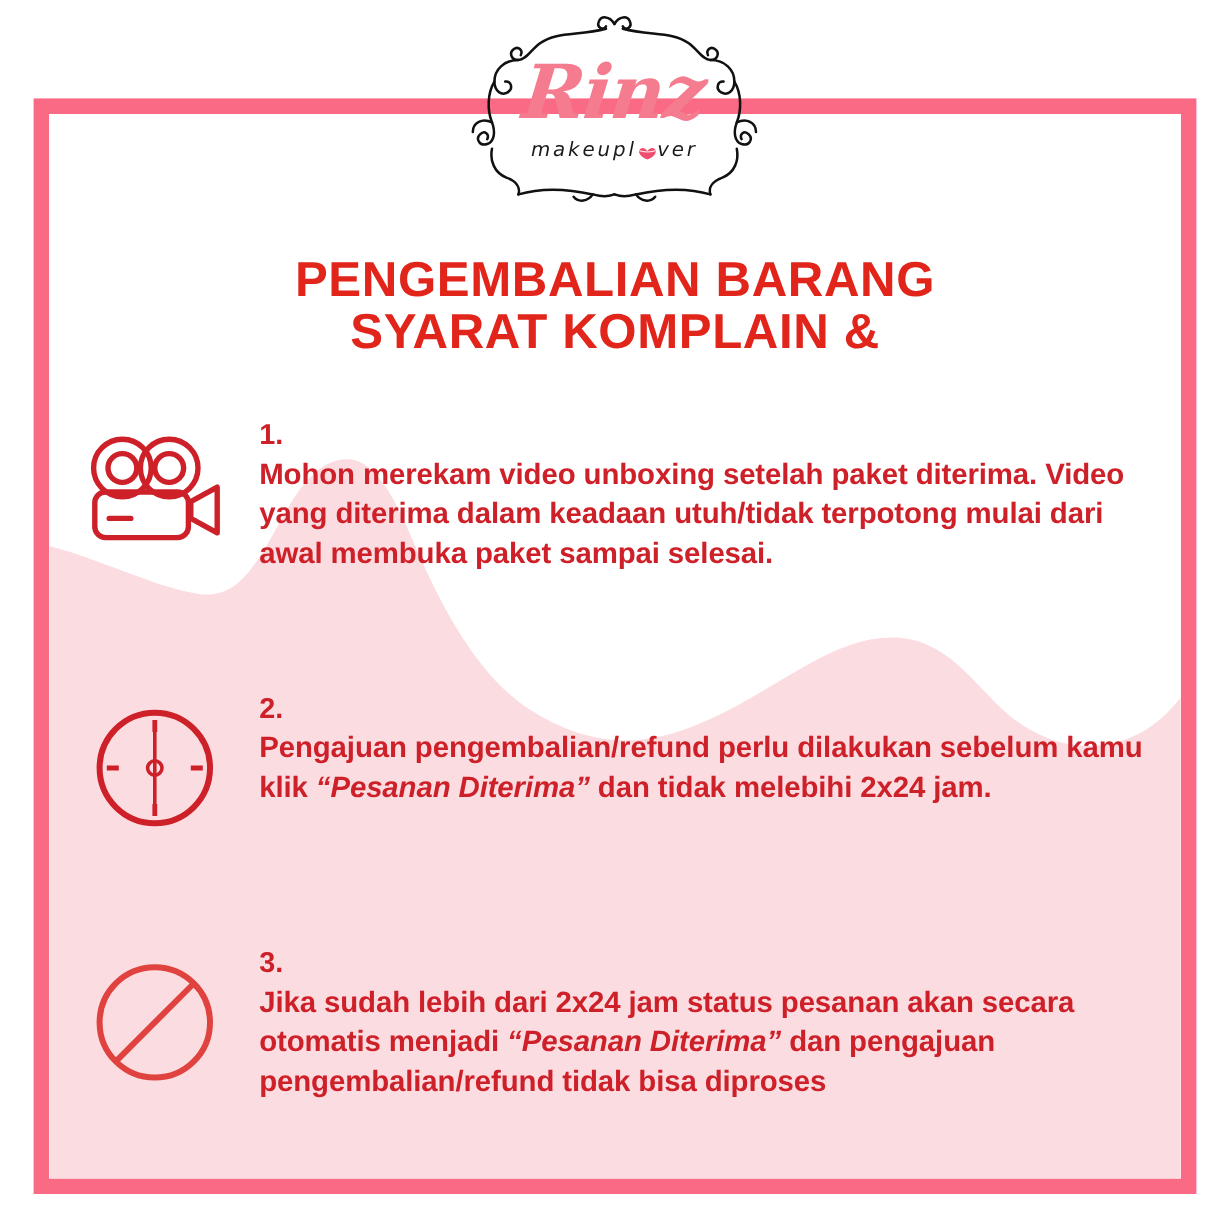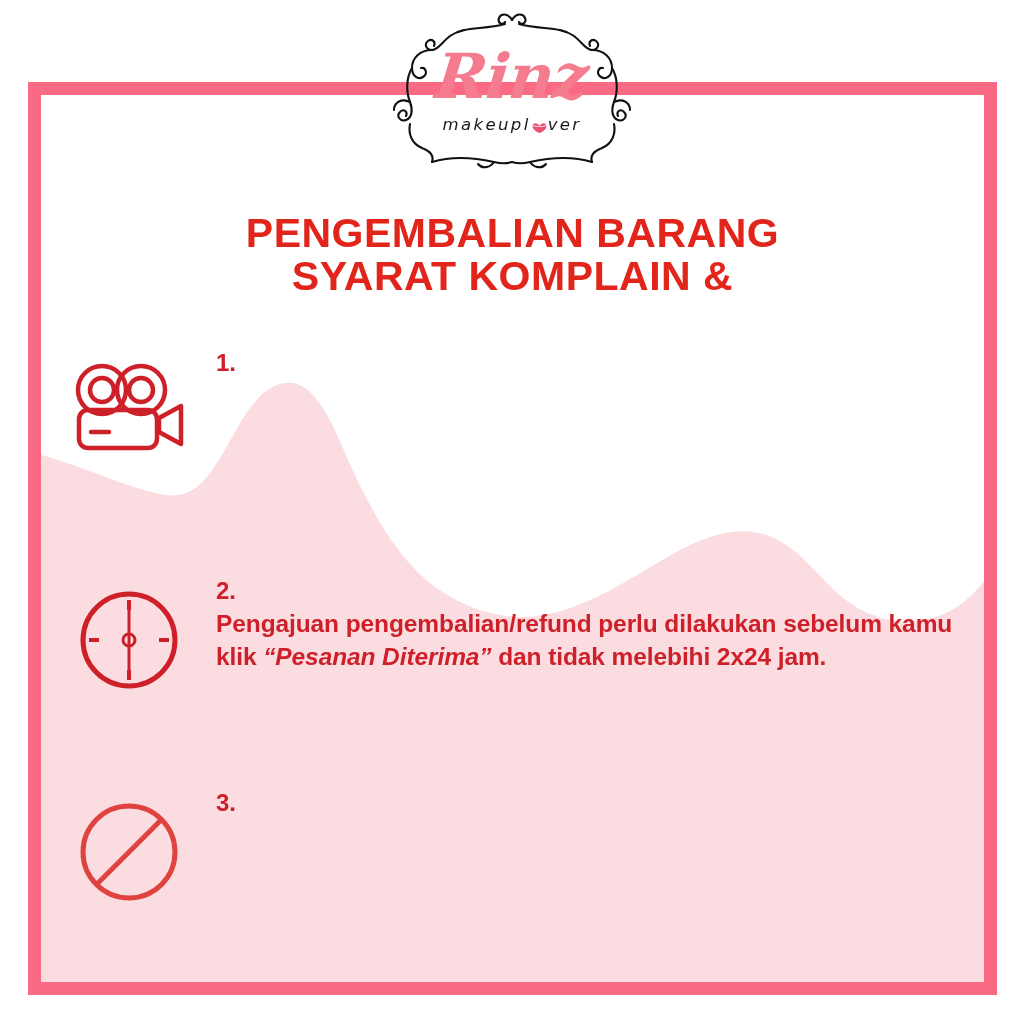--- a/index.html
+++ b/index.html
@@ -228,20 +228,21 @@
           <circle cx="31" cy="30" r="12" fill="none" stroke="#CE2029" stroke-width="4.5"></circle>
           <circle cx="70" cy="30" r="24" fill="none" stroke="#CE2029" stroke-width="4.5"></circle>
           <circle cx="70" cy="30" r="12" fill="none" stroke="#CE2029" stroke-width="4.5"></circle>
           <rect x="8" y="50" width="78" height="38" rx="9" ry="9" fill="none" stroke="#CE2029" stroke-width="4.5"></rect>
           <line x1="20" y1="72" x2="38" y2="72" stroke="#CE2029" stroke-width="4.5" stroke-linecap="round"></line>
           <path d="M88,58 L110,46 L110,84 L88,72 Z" fill="none" stroke="#CE2029" stroke-width="4.5" stroke-linejoin="round"></path>
         </svg>
       </div>
       <div class="item-body">
         <div class="item-num">1.</div>
+        <div class="item-text"><span>Mohon merekam video unboxing setelah paket diterima. Video yang diterima dalam keadaan utuh/tidak terpotong mulai dari awal membuka paket sampai selesai.</span><span class="q"></span><span></span></div>
       </div>
     </div>
 
     <div class="item item-2">
       <div class="item-icon">
         <svg width="104" height="104" viewBox="0 0 104 104">
           <circle cx="52" cy="52" r="46" fill="none" stroke="#CE2029" stroke-width="5"></circle>
           <line x1="52" y1="12" x2="52" y2="22" stroke="#CE2029" stroke-width="4"></line>
           <line x1="52" y1="82" x2="52" y2="92" stroke="#CE2029" stroke-width="4"></line>
           <line x1="12" y1="52" x2="22" y2="52" stroke="#CE2029" stroke-width="4"></line>
@@ -259,20 +260,21 @@
 
     <div class="item item-3">
       <div class="item-icon">
         <svg width="104" height="104" viewBox="0 0 104 104">
           <circle cx="52" cy="52" r="46" fill="none" stroke="#E0433F" stroke-width="5"></circle>
           <line x1="20" y1="84" x2="84" y2="20" stroke="#E0433F" stroke-width="5" stroke-linecap="round"></line>
         </svg>
       </div>
       <div class="item-body">
         <div class="item-num">3.</div>
+        <div class="item-text"><span>Jika sudah lebih dari 2x24 jam status pesanan akan secara otomatis menjadi </span><span class="q">“Pesanan Diterima”</span><span> dan pengajuan pengembalian/refund tidak bisa diproses</span></div>
       </div>
     </div>
 
   </div>
 
   <div class="logo-block">
     <div class="logo-inner">
 
       <svg class="logo-ornament" viewBox="0 0 280 164">
         <g fill="none" stroke="#111111" stroke-width="2.1" stroke-linecap="round">

